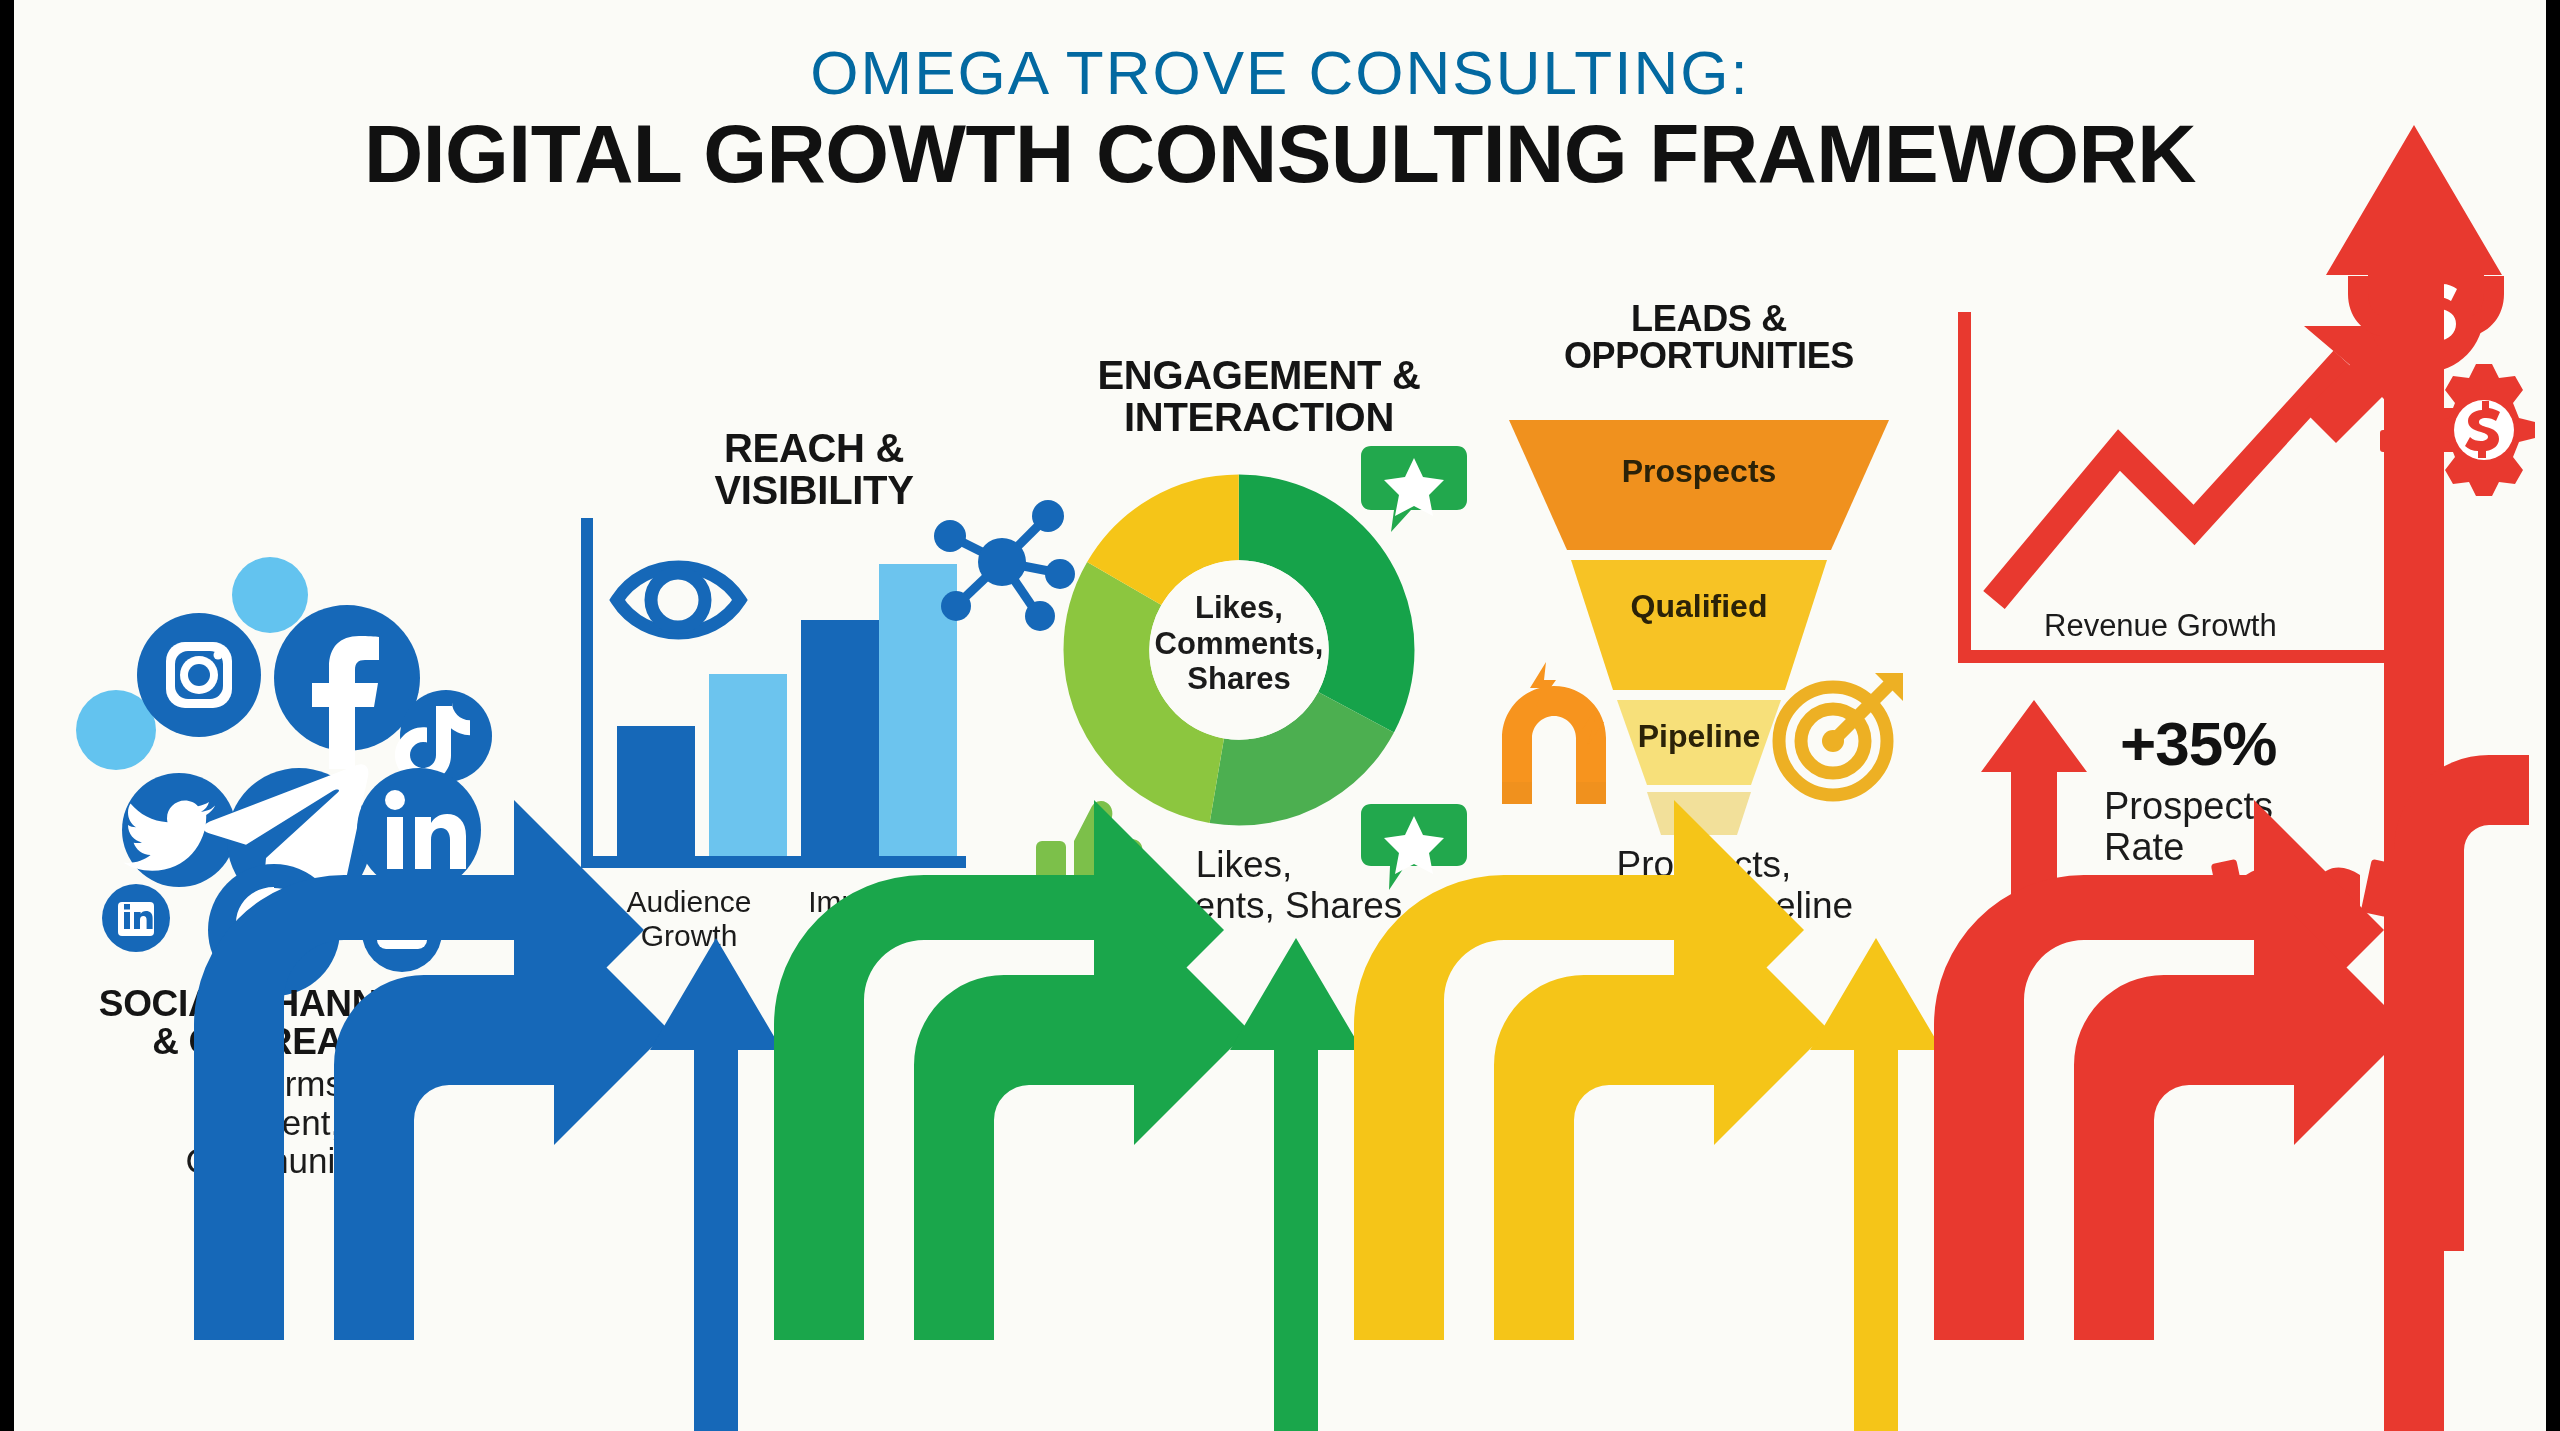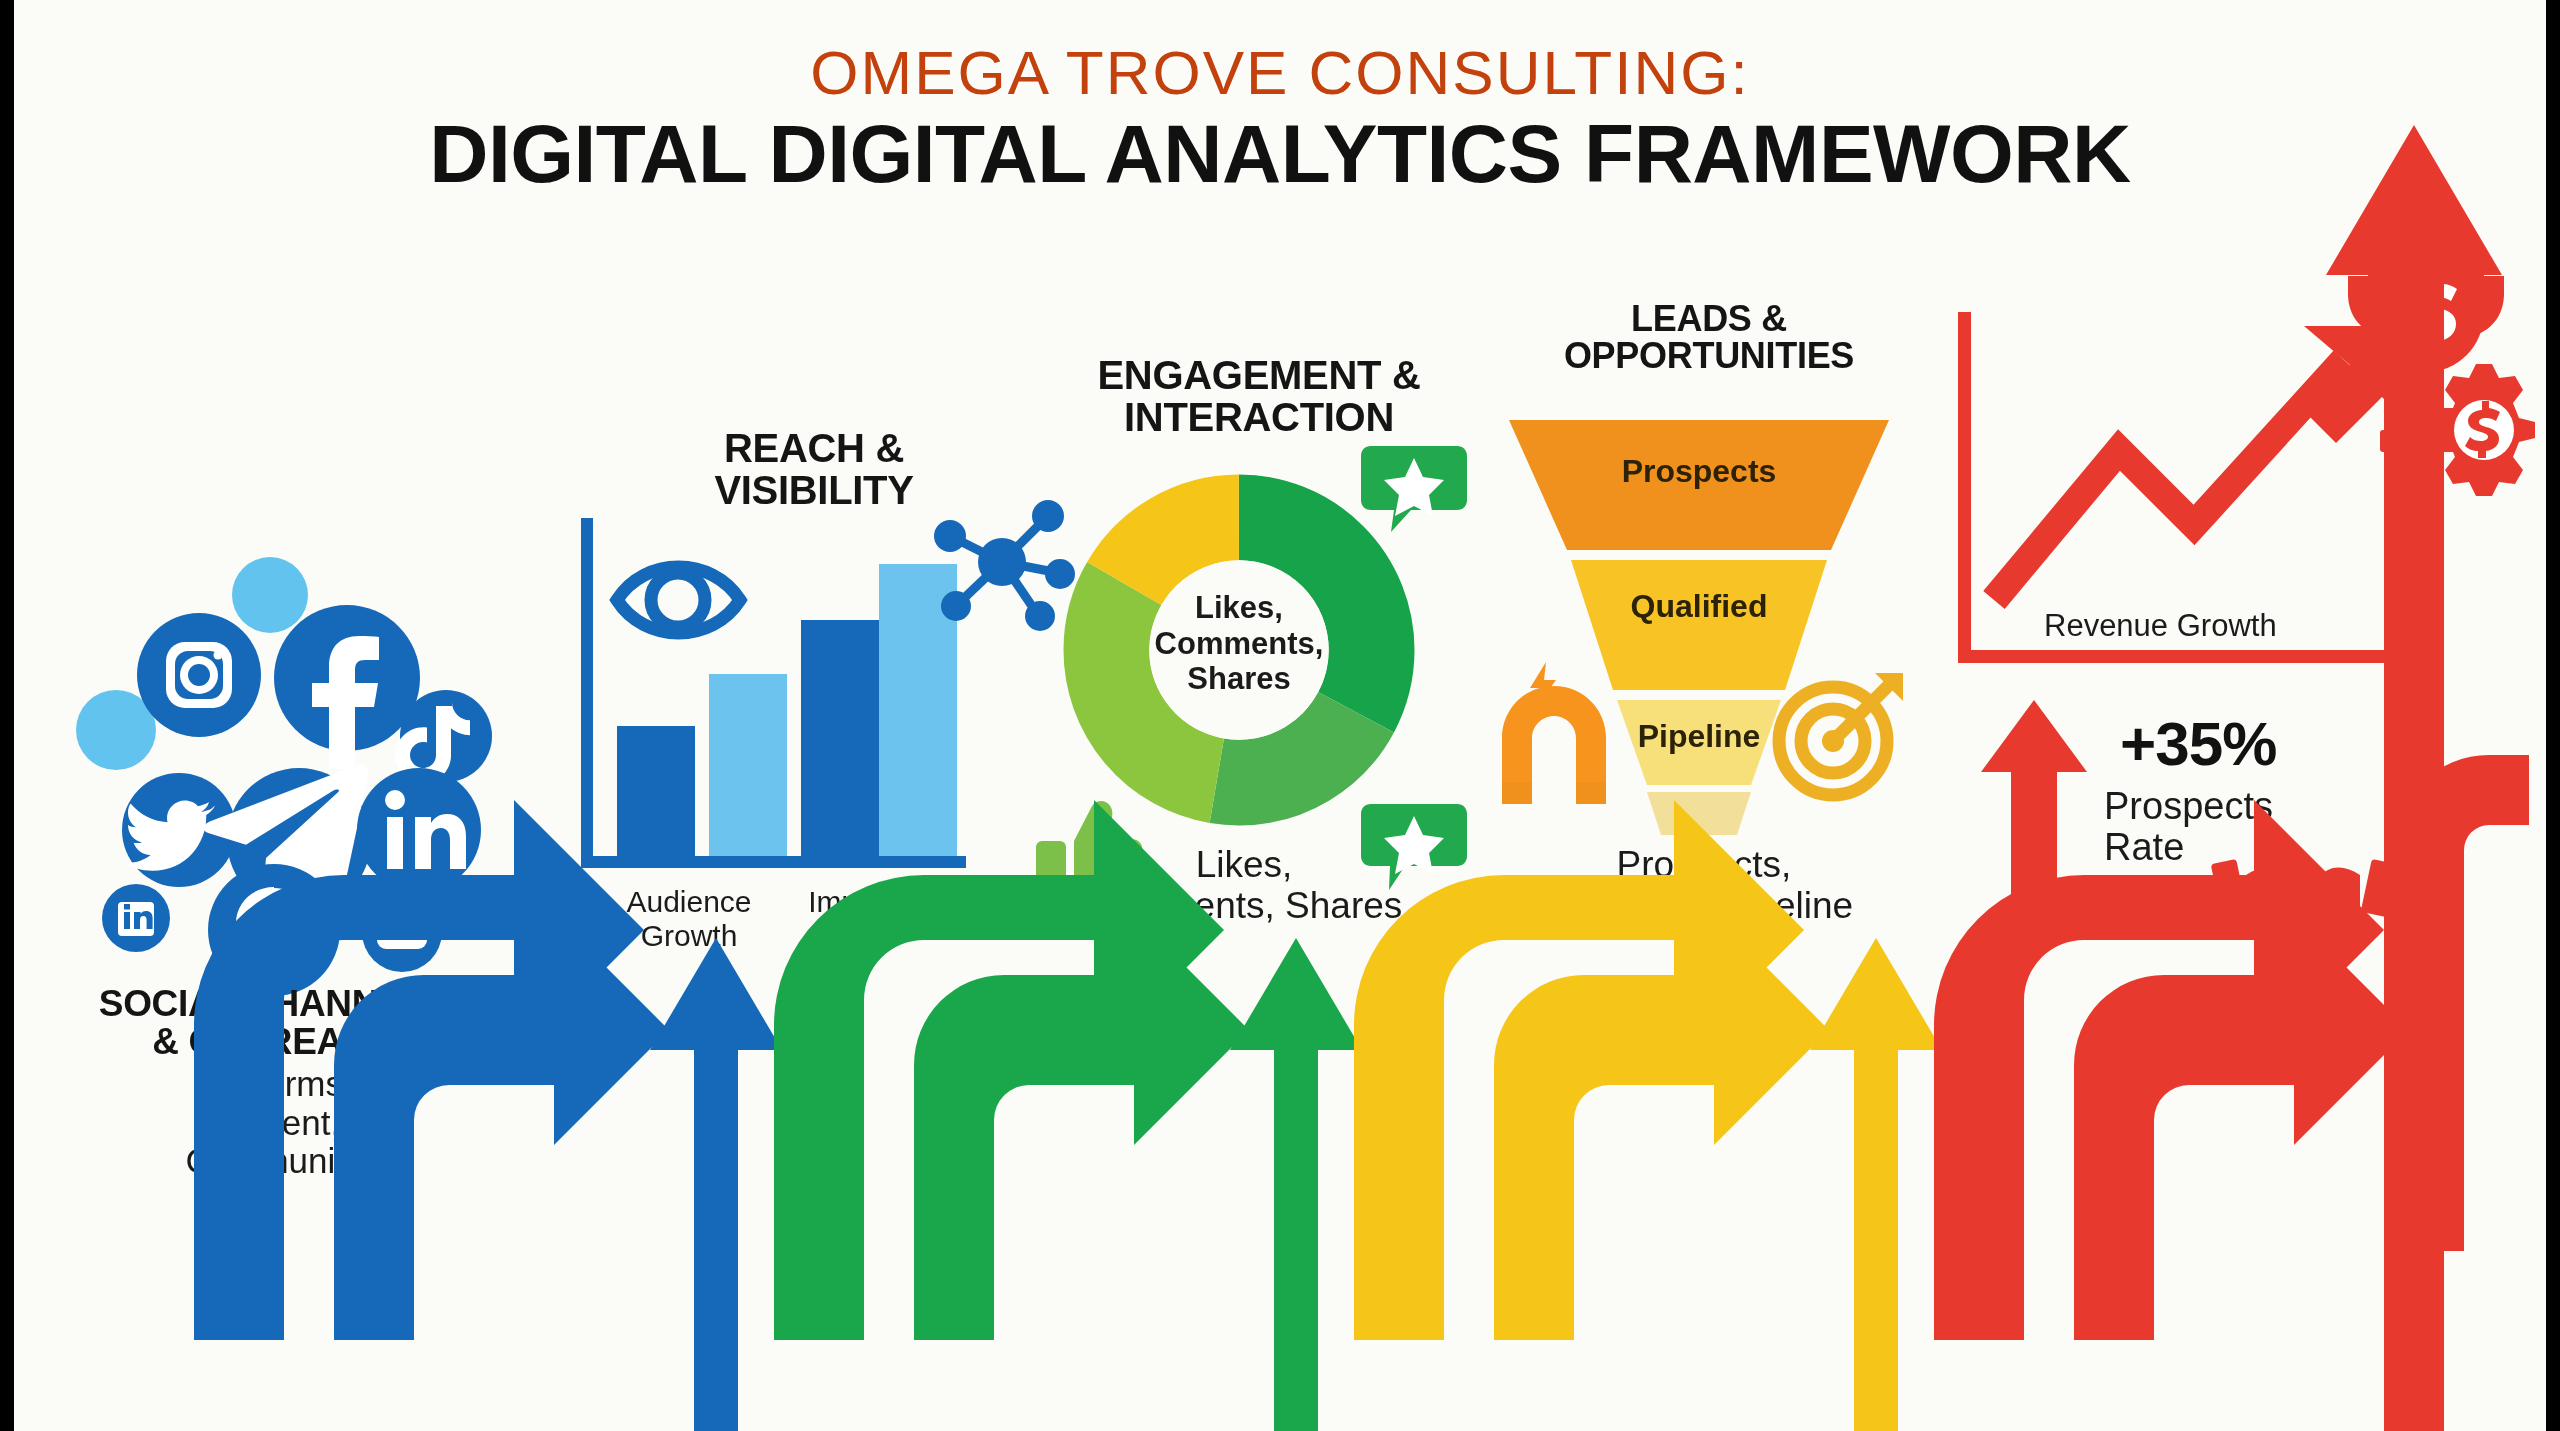--- a/index.html
+++ b/index.html
@@ -16,21 +16,21 @@
   }
   #canvas { position:absolute; inset:0; }
 
   
   .title-wrap {
     position:absolute; left:0; right:0; top:40px;
     text-align:center;
   }
   .title-sub {
     font-size:62px; font-weight:400; letter-spacing:2px;
-    color:#c2410c; line-height:1.05;
+    color:#0369a1; line-height:1.05;
     font-family:"Liberation Sans", sans-serif;
   }
   .title-main {
     font-size:82px; font-weight:700; letter-spacing:-0.5px;
     color:#111; line-height:1.05; margin-top:6px;
   }
 
   
   .sec-head {
     position:absolute; text-align:center;
@@ -75,21 +75,21 @@
   .abs { position:absolute; }
 </style>
 </head>
 <body>
 
 <div id="stage">
 <div id="canvas">
 
   <div class="title-wrap">
     <div class="title-sub">OMEGA TROVE CONSULTING:</div>
-    <div class="title-main">DIGITAL DIGITAL ANALYTICS FRAMEWORK</div>
+    <div class="title-main">DIGITAL GROWTH CONSULTING FRAMEWORK</div>
   </div>
 
   <svg class="abs" style="left:60px; top:540px; width:440px; height:440px;" viewBox="0 0 440 440">
     <defs>
       <style>
         .sblue { fill:#1668b8; }
         .slight{ fill:#63c3ef; }
         .sw { fill:#ffffff; }
       </style>
     </defs>

